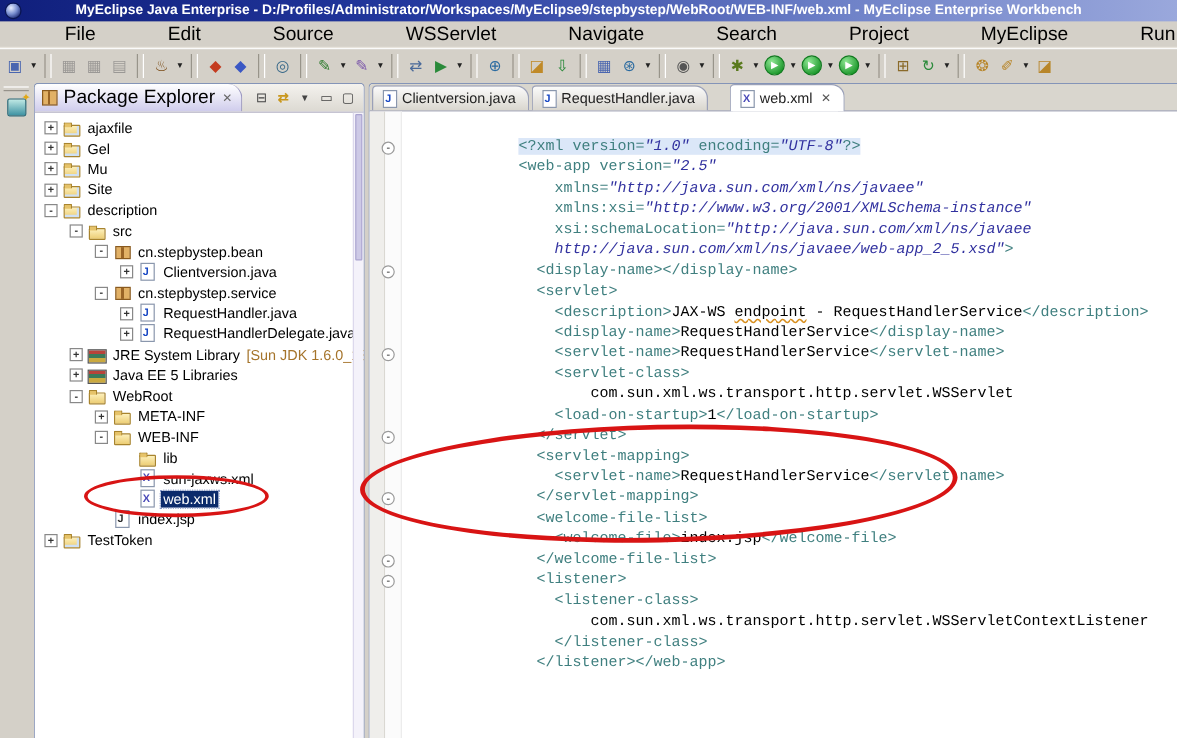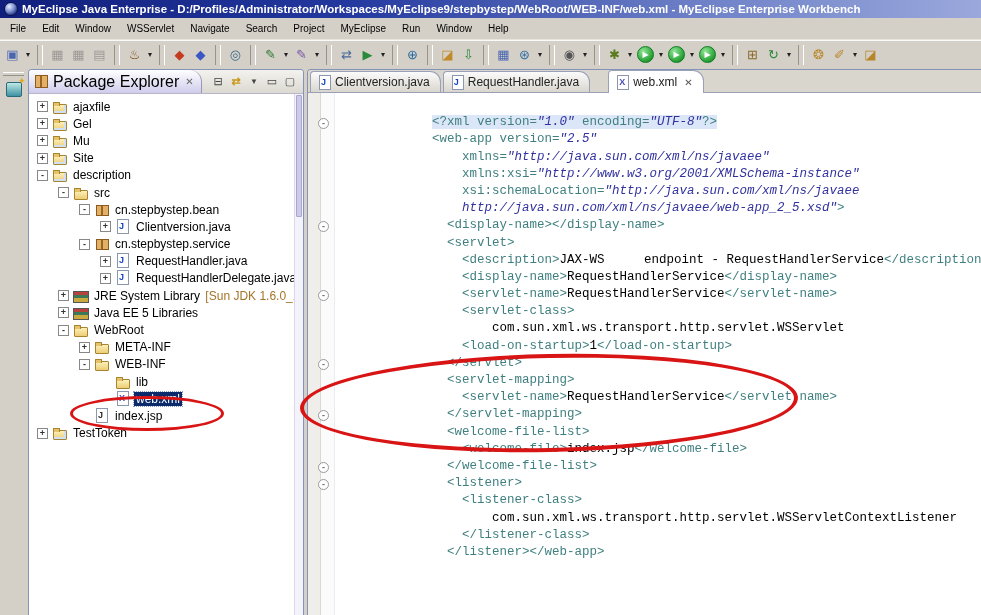--- a/index.html
+++ b/index.html
@@ -1,26 +1,26 @@
 <!DOCTYPE html>
 <html><head>
 <meta charset="utf-8">
 <style>
   html,body{margin:0;padding:0;}
   body{width:981px;height:615px;position:relative;overflow:hidden;background:#d4d0c8;
        font-family:"Liberation Sans",sans-serif;-webkit-font-smoothing:none;}
   
   .titlebar{height:18px;display:flex;align-items:center;padding:0 4px;
-    background:linear-gradient(90deg,#101f7c 0%,#23389e 35%,#6f82c8 72%,#9aa8dc 100%);}
+    background:linear-gradient(90deg,#101f7c 0%,#23389e 35%,#6f82c8 72%,#9aa8dc 100%);gap:41px;}
   .wicon{width:12px;height:12px;border-radius:50%;margin-right:4px;flex:0 0 12px;
     background:radial-gradient(circle at 35% 30%,#e8eeff,#7a8fd0 45%,#22307a 80%);border:1px solid #0a1550;}
   .wtitle{color:#fff;font-size:11.5px;font-weight:bold;white-space:nowrap;overflow:hidden;}
   .menubar{height:21px;display:flex;align-items:center;background:#d4d0c8;padding-left:2px;
     border-bottom:1px solid #e8e4dc;}
-  .mi{font-size:10px;color:#000;padding:2px 8px;cursor:default;}
+  .mi{font-size:16px;color:#000;padding:2px 8px;cursor:default;margin-left:44px;}
   .toolbar{height:27px;display:flex;align-items:center;background:#d4d0c8;padding-left:2px;
     border-top:1px solid #fafafa;border-bottom:1px solid #b4b0a8;}
   .tbi{display:inline-flex;align-items:center;justify-content:center;height:18px;cursor:default;}
   .tbi[data-k~="btn"]{width:19px;font-size:13px;border:1px solid transparent;border-radius:2px;}
   .tbi[data-k~="ball"]{width:15px;height:15px;border-radius:50%;margin:0 2px;color:#fff;font-size:8px;
     background:radial-gradient(circle at 35% 30%,#8fe694,#1f9a2e 75%);border:1px solid #117a20;}
   .tbi[data-k~="dis"]{opacity:.45;filter:grayscale(.8);}
   .tbi[data-k~="dd"]{width:10px;font-size:8px;color:#222;}
   .tbi[data-k~="sep"]{width:4px;height:20px;border-left:1px solid #98948a;border-right:1px solid #ffffff;margin:0 4px;}
   
@@ -98,41 +98,41 @@
   .code{position:absolute;left:27px;top:4px;right:0;}
   .cl{height:17.2px;white-space:pre;position:relative;padding-left:7px;
     font:12.5px/17.2px "Liberation Mono","DejaVu Sans Mono",monospace;}
   .cl .fold{position:absolute;left:-17px;top:4px;width:9px;height:9px;border:1px solid #9a9a9a;border-radius:50%;
     background:#fff;color:#707070;text-align:center;font:bold 9px/8px "Liberation Sans",sans-serif;}
   .cl .fold:empty{display:none;}
   .cl[data-hl="1"] .txt{background:#dbe7f8;}
   .seg[data-c="t"]{color:#3F7F7F;}
   .seg[data-c="v"]{color:#31319f;font-style:italic;}
   .seg[data-c="x"]{color:#000;}
-  .seg[data-c="sp"]{color:#000;text-decoration-style:wavy;
-    text-decoration-color:#d89020;text-underline-offset:2px;margin-left:32px;}
+  .seg[data-c="sp"]{color:#000;text-decoration:underline;text-decoration-style:wavy;
+    text-decoration-color:#d89020;text-underline-offset:2px;}
   
   .red-ellipse{position:absolute;border:4px solid #d81414;border-radius:50%;z-index:10;pointer-events:none;}
   .red-ellipse.small{border-width:3px;}
 </style>
 </head>
 <body data-name="myeclipse-workbench-window">
 
 <div class="titlebar" data-name="window-titlebar">
   <span class="wicon" data-name="myeclipse-logo-icon"></span>
   <span class="wtitle" data-name="window-title">MyEclipse Java Enterprise - D:/Profiles/Administrator/Workspaces/MyEclipse9/stepbystep/WebRoot/WEB-INF/web.xml - MyEclipse Enterprise Workbench</span>
 </div>
 
 <div class="menubar" data-name="menubar">
 
     <span class="mi" data-name="menu-file">File</span>
 
     <span class="mi" data-name="menu-edit">Edit</span>
 
-    <span class="mi" data-name="menu-source">Window</span>
+    <span class="mi" data-name="menu-source">Source</span>
 
     <span class="mi" data-name="menu-refactor">WSServlet</span>
 
     <span class="mi" data-name="menu-navigate">Navigate</span>
 
     <span class="mi" data-name="menu-search">Search</span>
 
     <span class="mi" data-name="menu-project">Project</span>
 
     <span class="mi" data-name="menu-myeclipse">MyEclipse</span>
@@ -389,20 +389,26 @@
 
         </div>
 
         <div class="tree-row" data-d="d3" data-name="tree-item-lib">
           <span class="exp-box" data-name="expand-toggle-icon"></span>
           <span class="ti" data-name="tree-item-icon" data-i="fld" data-g=""></span>
           <span class="lbl" data-name="tree-item-label">lib</span>
 
         </div>
 
+        <div class="tree-row" data-d="d3" data-name="tree-item-sun-jaxws-xml">
+          <span class="exp-box" data-name="expand-toggle-icon"></span>
+          <span class="ti" data-name="tree-item-icon" data-i="xml" data-g="X"></span>
+          <span class="lbl" data-name="tree-item-label">sun-jaxws.xml</span>
+
+        </div>
 
         <div class="tree-row" data-d="d3 sel" data-name="tree-item-web-xml">
           <span class="exp-box" data-name="expand-toggle-icon"></span>
           <span class="ti" data-name="tree-item-icon" data-i="xml" data-g="X"></span>
           <span class="lbl" data-name="tree-item-label">web.xml</span>
 
         </div>
 
         <div class="tree-row" data-d="d2" data-name="tree-item-index-jsp">
           <span class="exp-box" data-name="expand-toggle-icon"></span>

